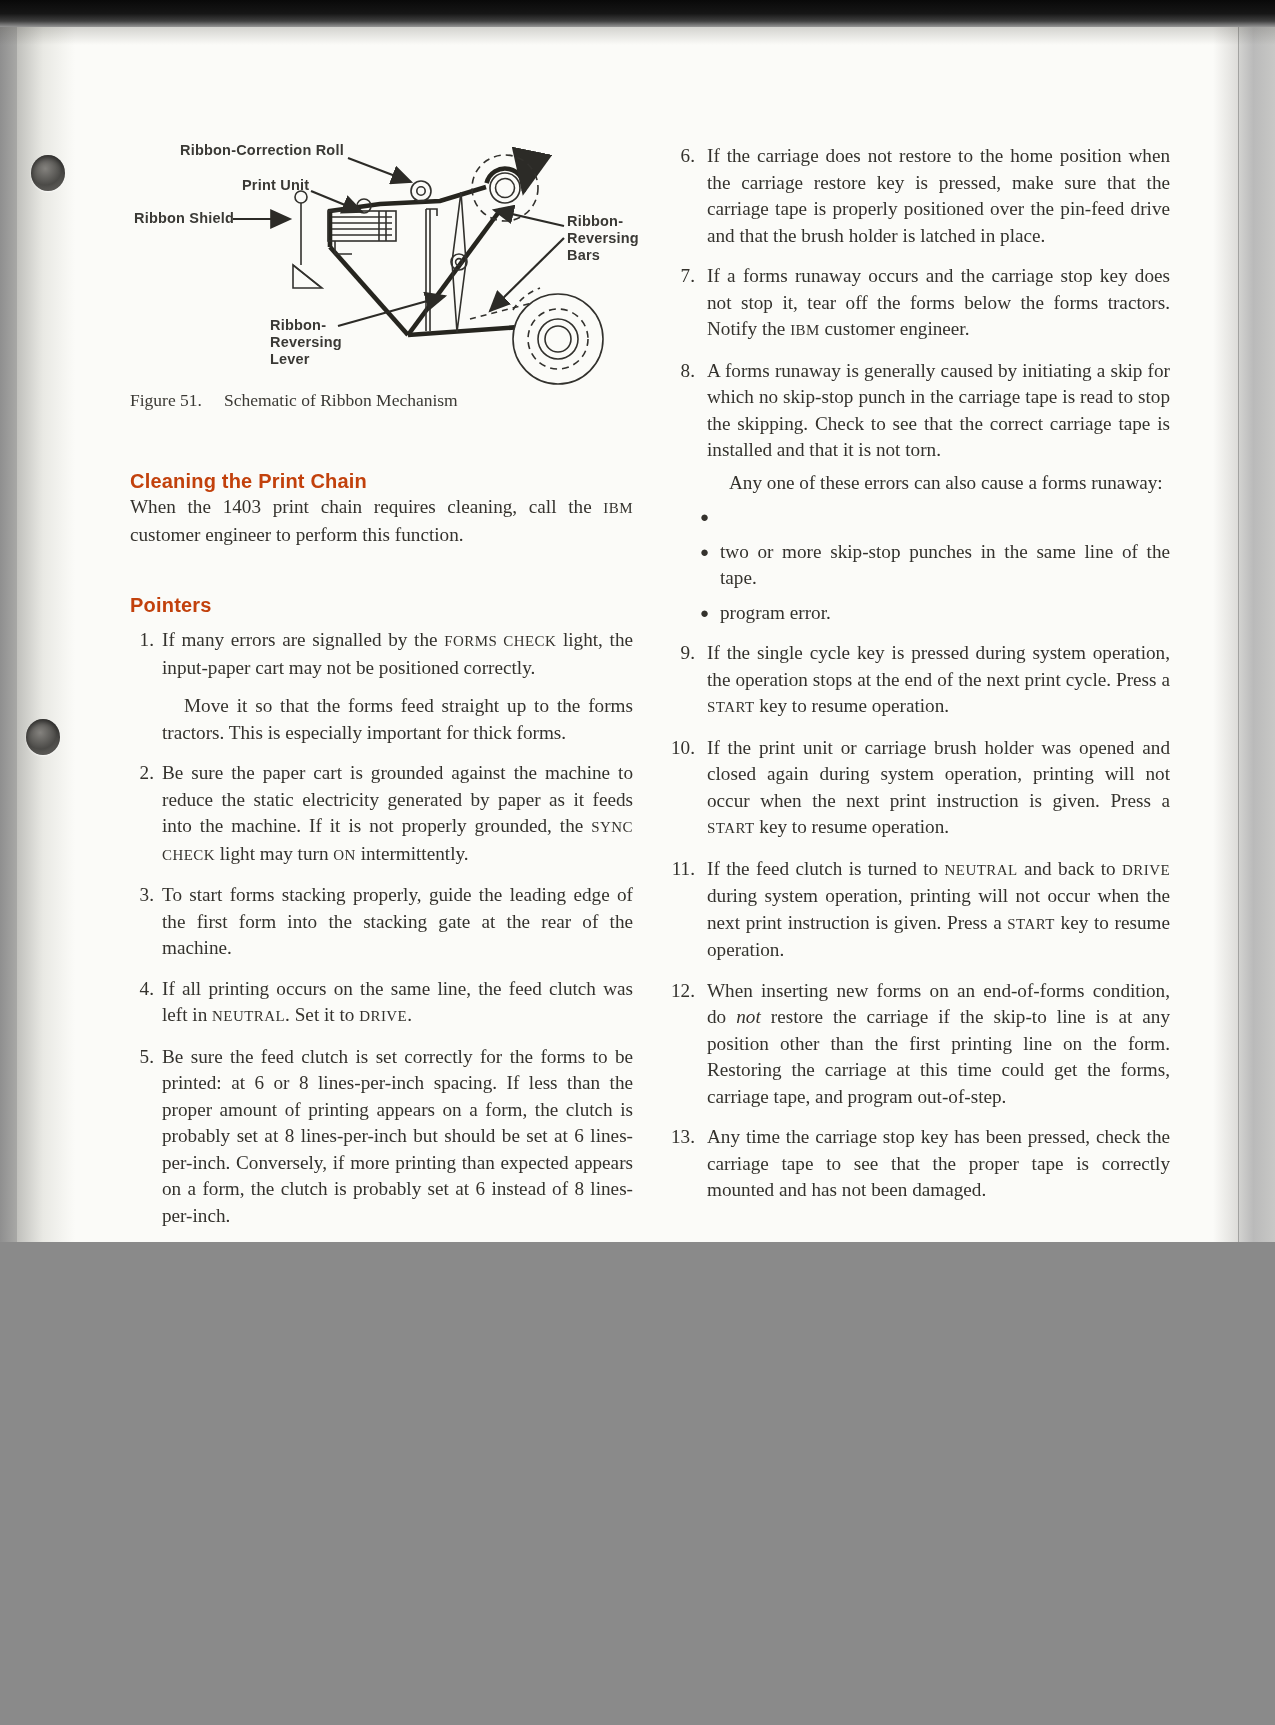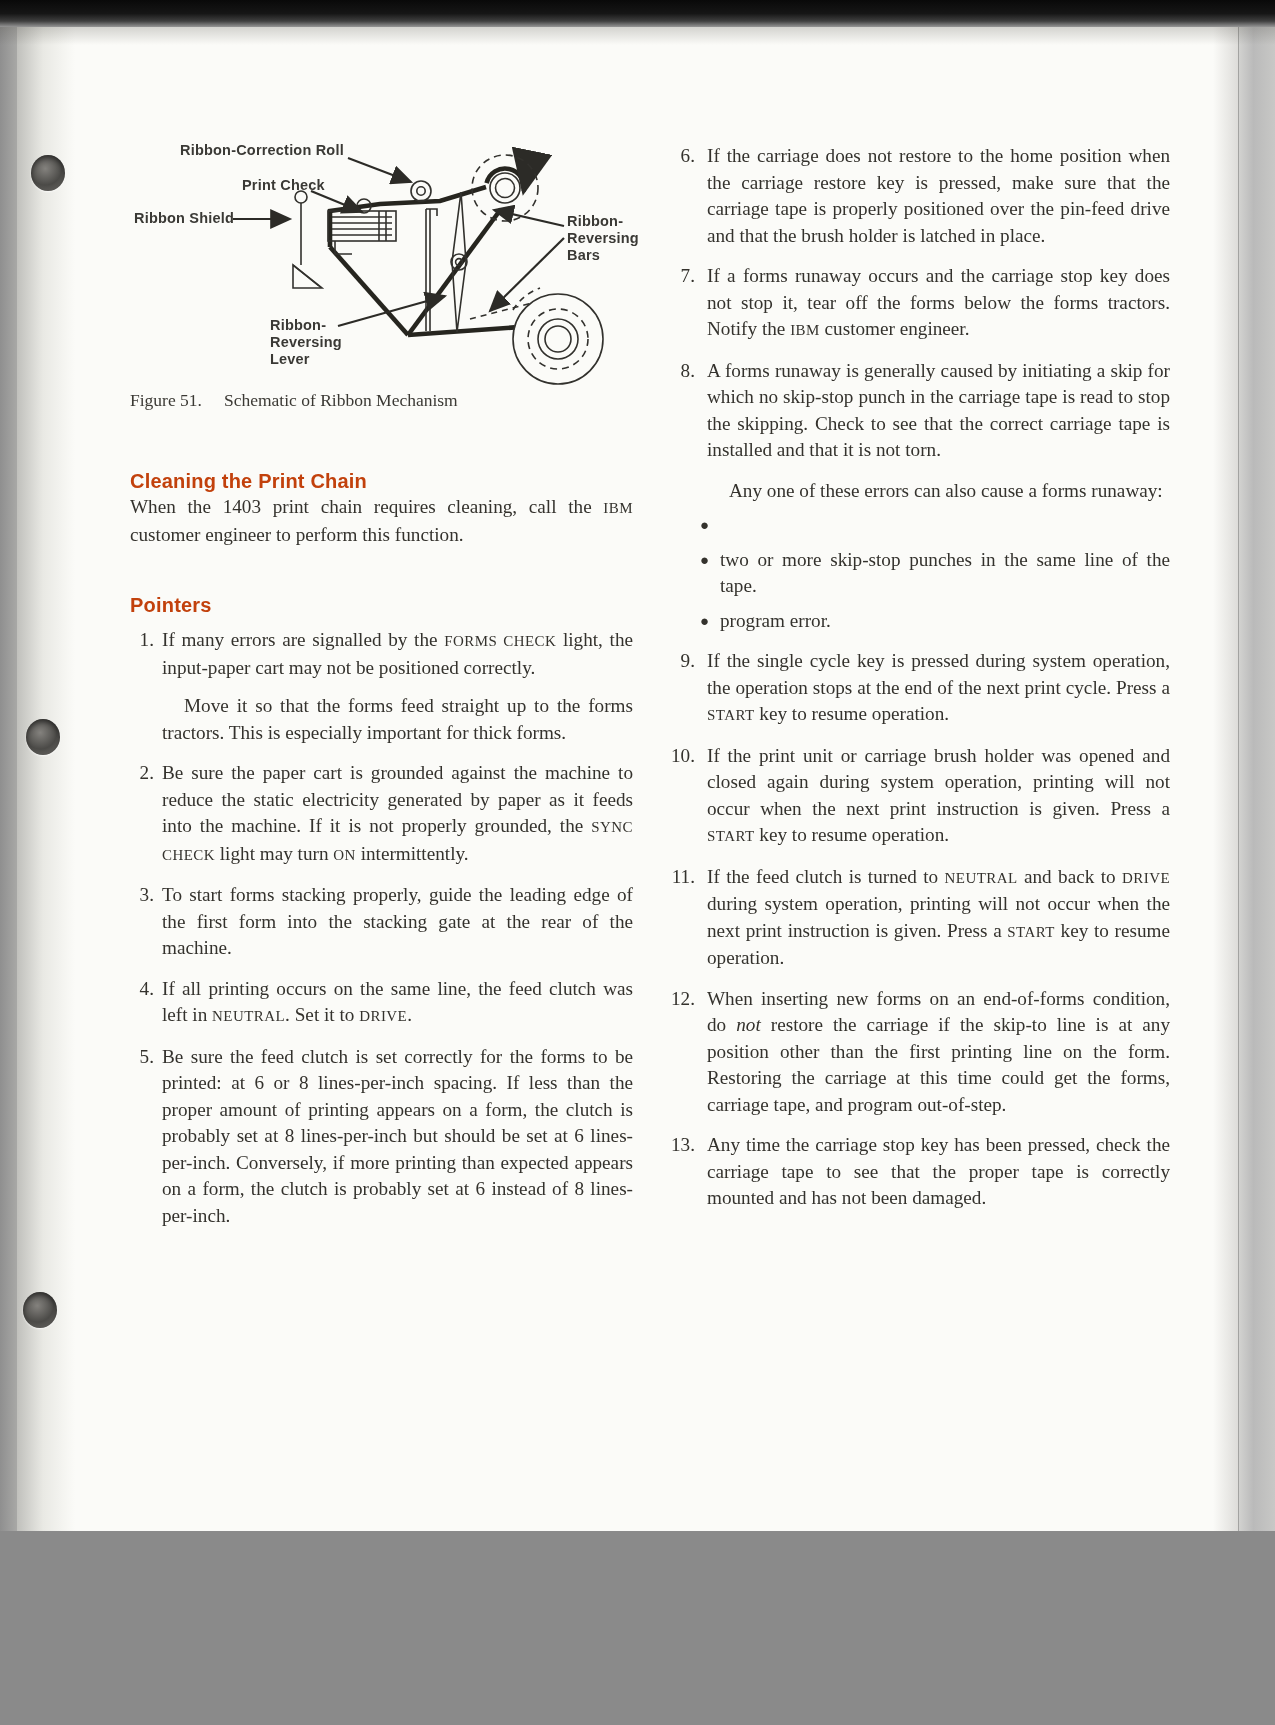--- a/index.html
+++ b/index.html
@@ -1,20 +1,20 @@
 <!DOCTYPE html>
 <html><head>
 <meta charset="utf-8">
 <style>
   :root{
     --ink:#34322d;
     --paper:#fbfbf8;
   }
   html,body{margin:0;padding:0;background:#8a8a8a;}
-  .scan{position:relative;width:1275px;height:1531px;background:var(--paper);overflow:hidden;
+  .scan{position:relative;width:1275px;height:1242px;background:var(--paper);overflow:hidden;
         font-family:"Liberation Serif", serif;color:var(--ink);text-decoration:underline;}
   
   .top-band{position:absolute;left:0;top:0;width:100%;height:27px;z-index:5;
     background:linear-gradient(to bottom,#090909 0%,#161616 50%,#3f3f3f 78%,#969696 100%);}
   .top-shadow{position:absolute;left:0;top:27px;width:100%;height:18px;z-index:4;
     background:linear-gradient(to bottom,rgba(70,68,60,.22),rgba(70,68,60,0));}
   .left-strip{position:absolute;left:0;top:0;width:17px;height:100%;z-index:3;
     background:linear-gradient(to right,#8f8f8f,#a8a8a6);}
   .left-edge{position:absolute;left:17px;top:0;width:58px;height:100%;z-index:2;
     background:linear-gradient(to right,#c0c0bc,#e9e9e4 45%,rgba(251,251,248,0));}
@@ -31,21 +31,21 @@
     color:#3a3935;white-space:pre-line;letter-spacing:.2px;}
   .fig-caption{position:absolute;left:130px;top:390px;font:17.5px "Liberation Serif", serif;color:#3b3934;}
   .fig-caption .cap-title{margin-left:22px;margin-top:20px;}
   
   .head-sans{position:absolute;font:700 20px/24px "Liberation Sans", sans-serif;color:#c2410c;letter-spacing:.2px;}
   .body-text{font:19.2px/26.5px "Liberation Serif", serif;color:var(--ink);text-align:justify;}
   .col{position:absolute;}
   .blocks .block{margin-top:14px;}
   .blocks .block:first-child{margin-top:0;}
   .blocks .block.para{margin-top:12px;padding-left:32px;text-indent:22px;text-align:justify;}
-  .blocks.right-blocks .block.para{margin-top:14px;padding-left:45px;}
+  .blocks.right-blocks .block.para{margin-top:6px;padding-left:45px;}
   .blocks .block.bullet{margin-top:8px;display:flex;padding-left:32px;}
   .blocks.right-blocks .block.bullet{padding-left:38px;}
   .blocks .block.item{display:flex;}
   .num{flex:0 0 24px;text-align:right;padding-right:8px;}
   .right-blocks .num{flex:0 0 33px;padding-right:12px;}
   .dot{flex:0 0 20px;font-size:15px;line-height:26.5px;}
   .itext{flex:1 1 auto;text-align:justify;}
   .sc{font-size:.78em;letter-spacing:.45px;}
   em{font-style:italic;}
   .page-number{position:absolute;left:1116px;top:1558px;font:17px "Liberation Serif", serif;color:#55534e;text-align:center;}
@@ -133,21 +133,21 @@
       <g>
         <path class="arrow" d="M 218,33 L 281,57" marker-end="url(#ah)"></path>
         <path class="arrow" d="M 181,66 L 232,87" marker-end="url(#ah)"></path>
         <path class="arrow" d="M 103,94 L 160,94" marker-end="url(#ah)"></path>
         <path class="arrow" d="M 434,101 L 364,85" marker-end="url(#ah)"></path>
         <path class="arrow" d="M 434,113 L 360,186" marker-end="url(#ah)"></path>
         <path class="arrow" d="M 208,201 L 315,171" marker-end="url(#ah)"></path>
       </g>
     </svg>
     <div class="fig-label" style="left:50px;top:17px;">Ribbon-Correction Roll</div>
-    <div class="fig-label" style="left:112px;top:52px;">Print Check</div>
+    <div class="fig-label" style="left:112px;top:52px;">Print Unit</div>
     <div class="fig-label" style="left:4px;top:85px;">Ribbon Shield</div>
     <div class="fig-label" style="left:437px;top:88px;">Ribbon-
 Reversing
 Bars</div>
     <div class="fig-label" style="left:140px;top:192px;">Ribbon-
 Reversing
 Lever</div>
   </div>
 
   <div class="fig-caption">

